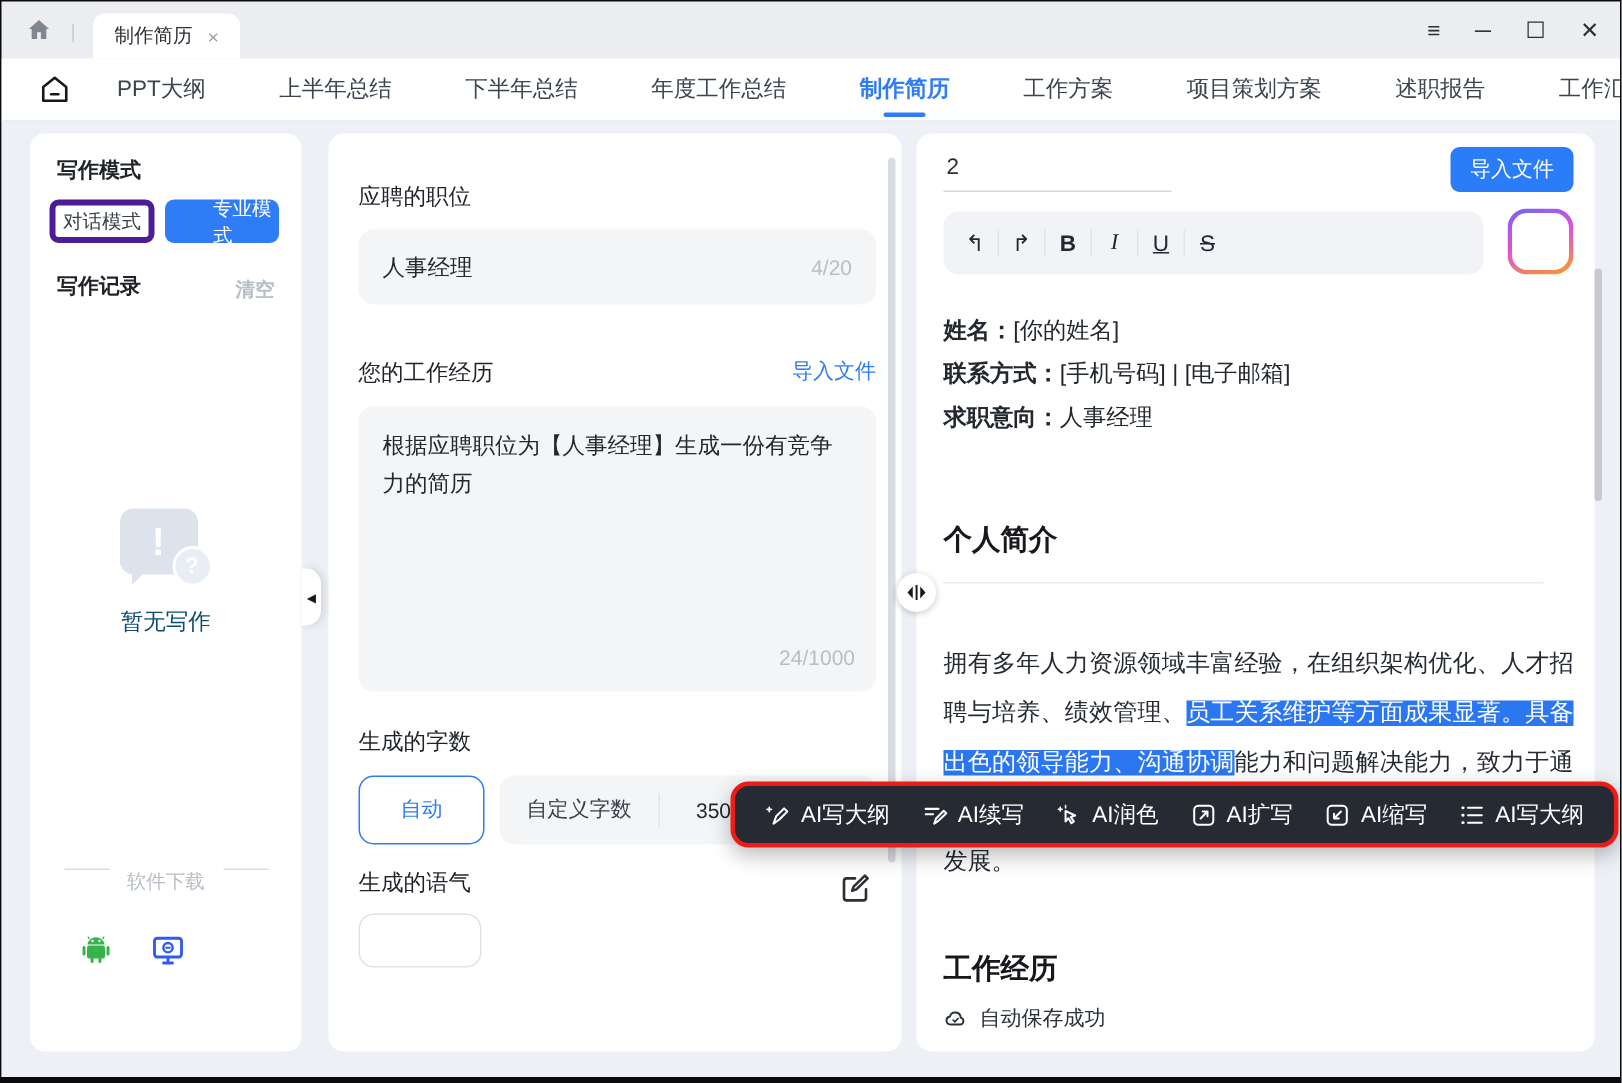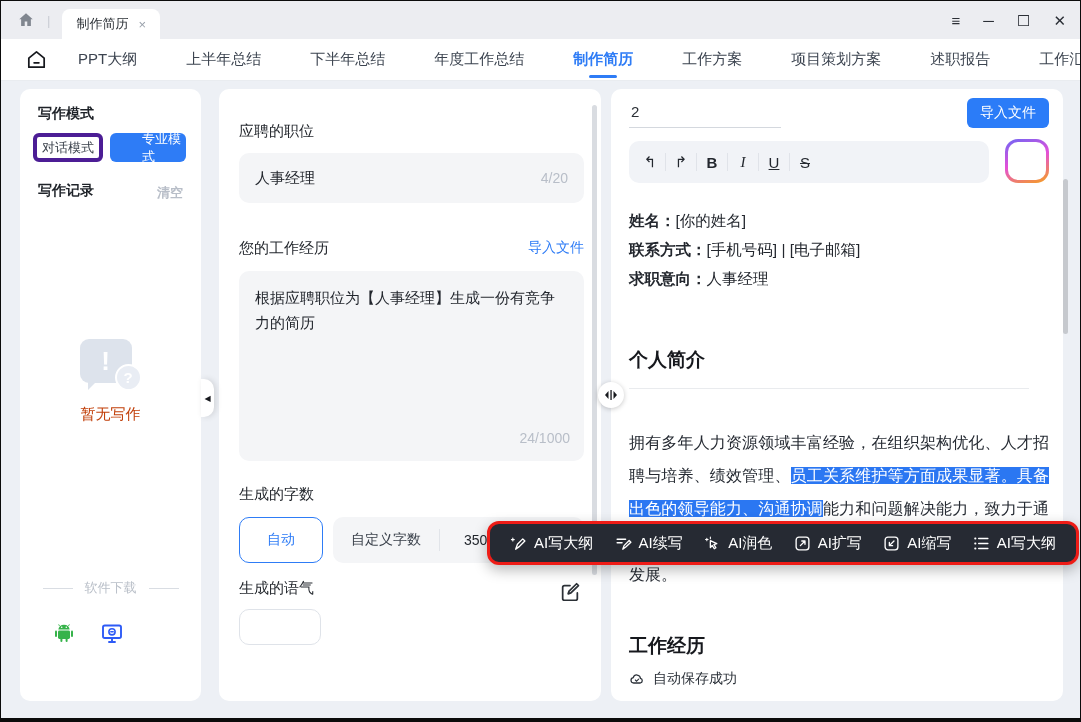--- a/index.html
+++ b/index.html
@@ -36,22 +36,22 @@
   .mode-btn { position:absolute; height:29px; border-radius:6px; font-size:13px; display:flex; align-items:center; justify-content:center; cursor:pointer; }
   .mode-chat { left:13px; top:44px; width:70px; background:#fff; border:4px solid #4c1d95; color:#3a414b;text-align:center; }
   .mode-pro { left:90px; top:44px; width:76px; background:#2e7cf6; color:#fff;padding-left:32px; }
   .sb-clear { position:absolute; right:18px; top:95px; font-size:13px; color:#b8bec8; cursor:pointer;font-weight:bold; }
   .empty { position:absolute; left:0; top:250px; width:100%; text-align:center; }
   .bubble { position:relative; width:62px; height:52px; margin:0 auto; }
   .bubble-main { position:absolute; left:0; top:0; width:52px; height:44px; background:#dde3ec; border-radius:9px; display:flex; align-items:center; justify-content:center; }
   .bubble-main:after { content:""; position:absolute; left:8px; bottom:-7px; border:6px solid transparent; border-top-color:#dde3ec; border-left-color:#dde3ec; }
   .bubble-ex { color:#fff; font-weight:800; font-size:26px; }
   .bubble-q { position:absolute; right:0; bottom:0; width:27px; height:27px; background:#e9edf4; border:2px solid #fff; border-radius:50%; color:#fff; font-size:15px; font-weight:800; display:flex; align-items:center; justify-content:center; }
-  .empty-text { margin-top:14px; font-size:15px; color:#c2410c; }
-  .dl-divider { position:absolute; left:0; top:490px; width:100%; display:flex; align-items:center; justify-content:center; gap:12px; color:#b9bfc8; font-size:13px; }
+  .empty-text { margin-top:14px; font-size:15px; color:#0c4a6e; }
+  .dl-divider { position:absolute; left:0; top:490px; width:100%; display:flex; justify-content:center; gap:12px; color:#b9bfc8; font-size:13px; }
   .dl-divider i { display:block; width:30px; height:1px; background:#d9dde3; }
   .dl-icons { position:absolute; left:32px; top:532px; display:flex; gap:24px; align-items:center; }
   .dl-icons .ic { width:24px; height:24px; cursor:pointer; }
   .collapse-handle { position:absolute; left:200px; top:298px; width:13px; height:38px; background:#fff; border-radius:0 10px 10px 0; box-shadow:2px 0 6px rgba(0,0,0,.12); display:flex; align-items:center; justify-content:center; font-size:8px; color:#16181d; cursor:pointer; z-index:5; }
 
   
   .fm-label { position:absolute; left:20px; font-size:15px; color:#1f2329; }
   .fm-input { position:absolute; left:20px; width:345px; background:#f4f5f7; border-radius:10px; }
   .pos-input { top:64px; height:50px; display:flex; align-items:center; padding:0 16px; }
   .pos-value { font-size:15px; color:#23272e; flex:1; }

